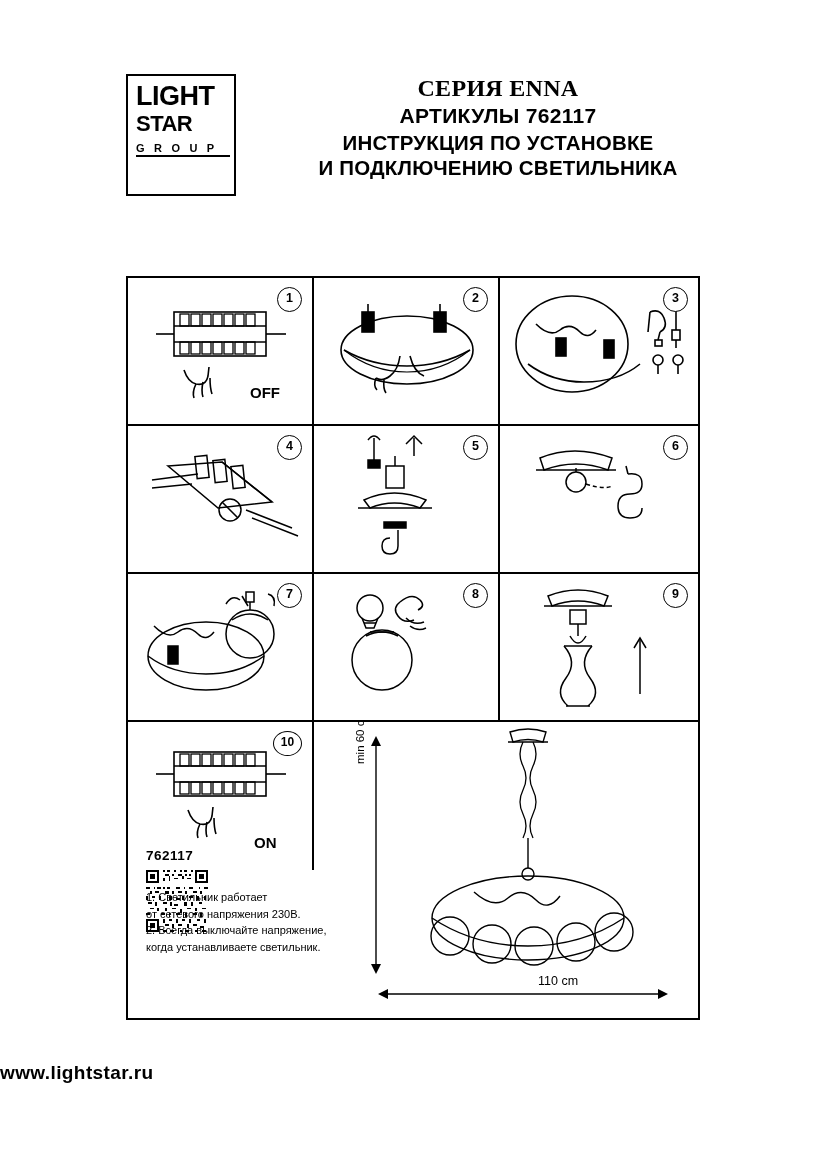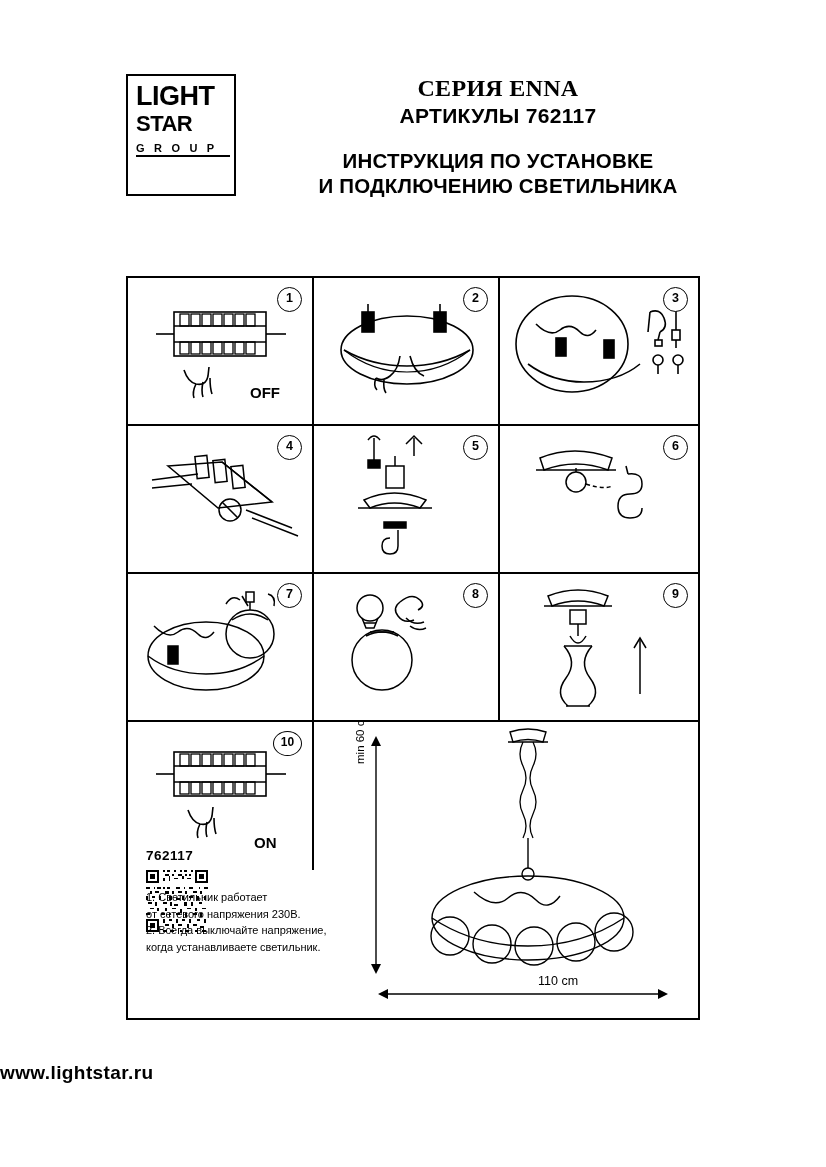--- a/index.html
+++ b/index.html
@@ -79,21 +79,20 @@
     letter-spacing: 0.3px;
     font-family: Liberation Serif, serif;
   }
   .article-line {
     font-size: 21px;
     font-weight: bold;
     line-height: 28px;
     letter-spacing: 0.3px;
   }
   .instr-title {
-    margin-top: 18px;
     font-size: 20.5px;
     font-weight: bold;
     line-height: 25px;
     letter-spacing: 0.2px;
   }
 
   
   .grid {
     position: absolute;
     left: 126px;

